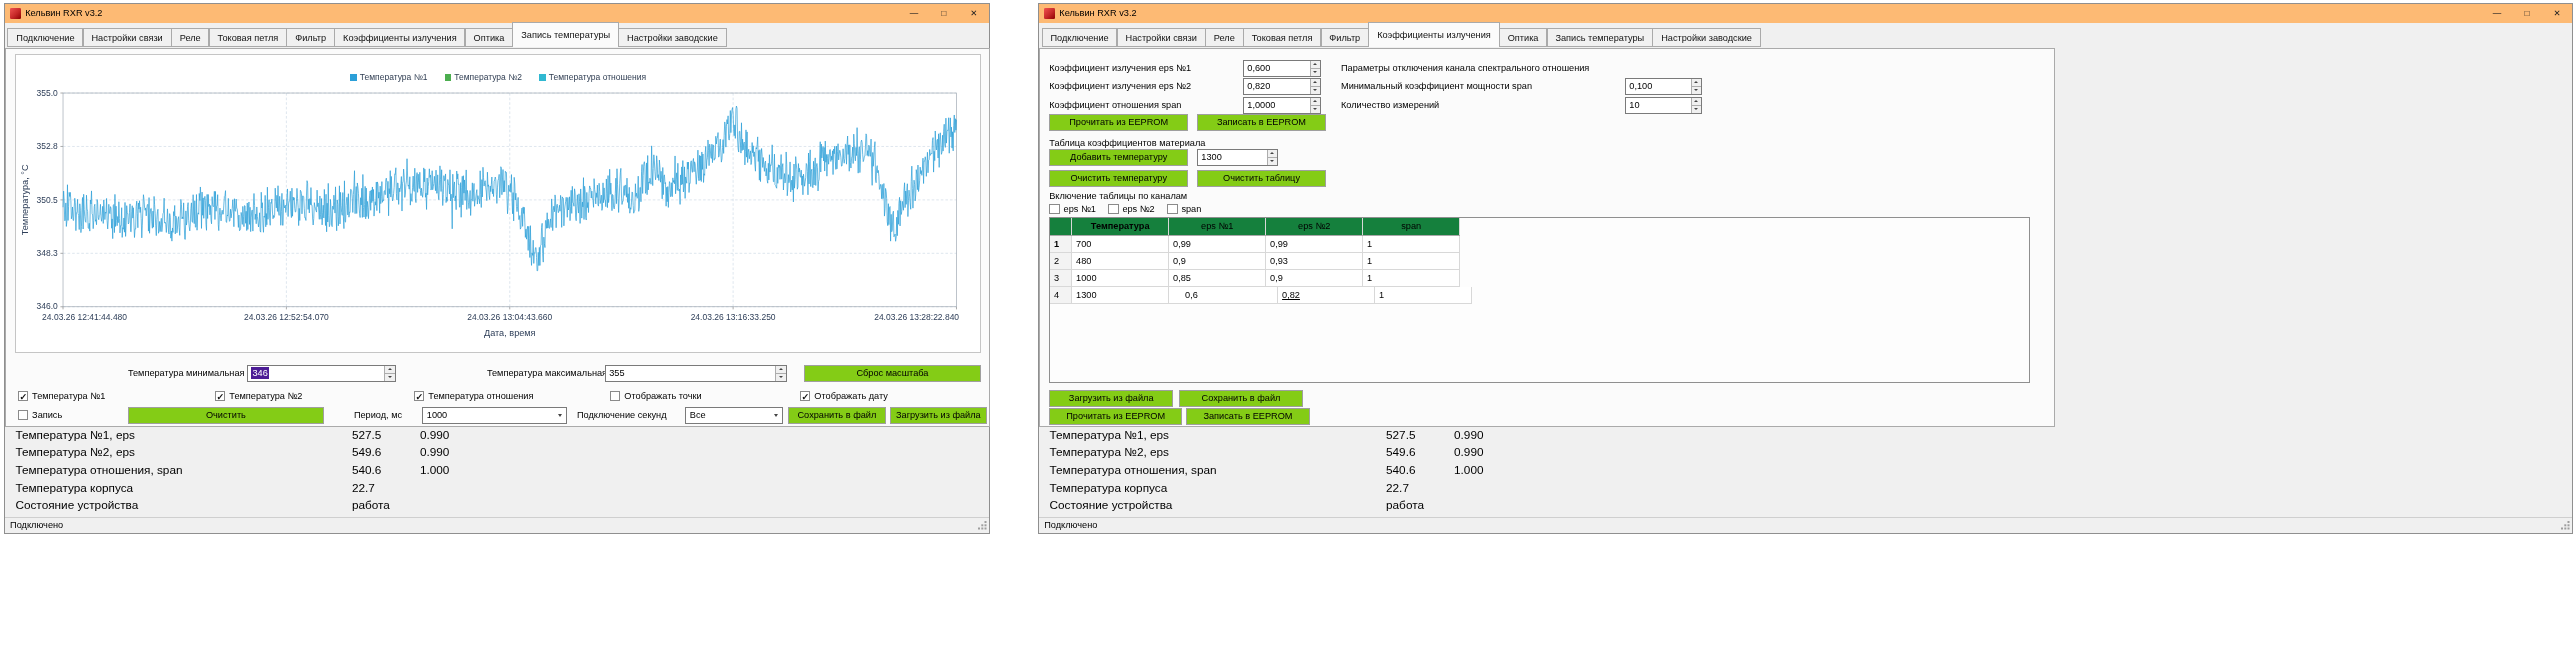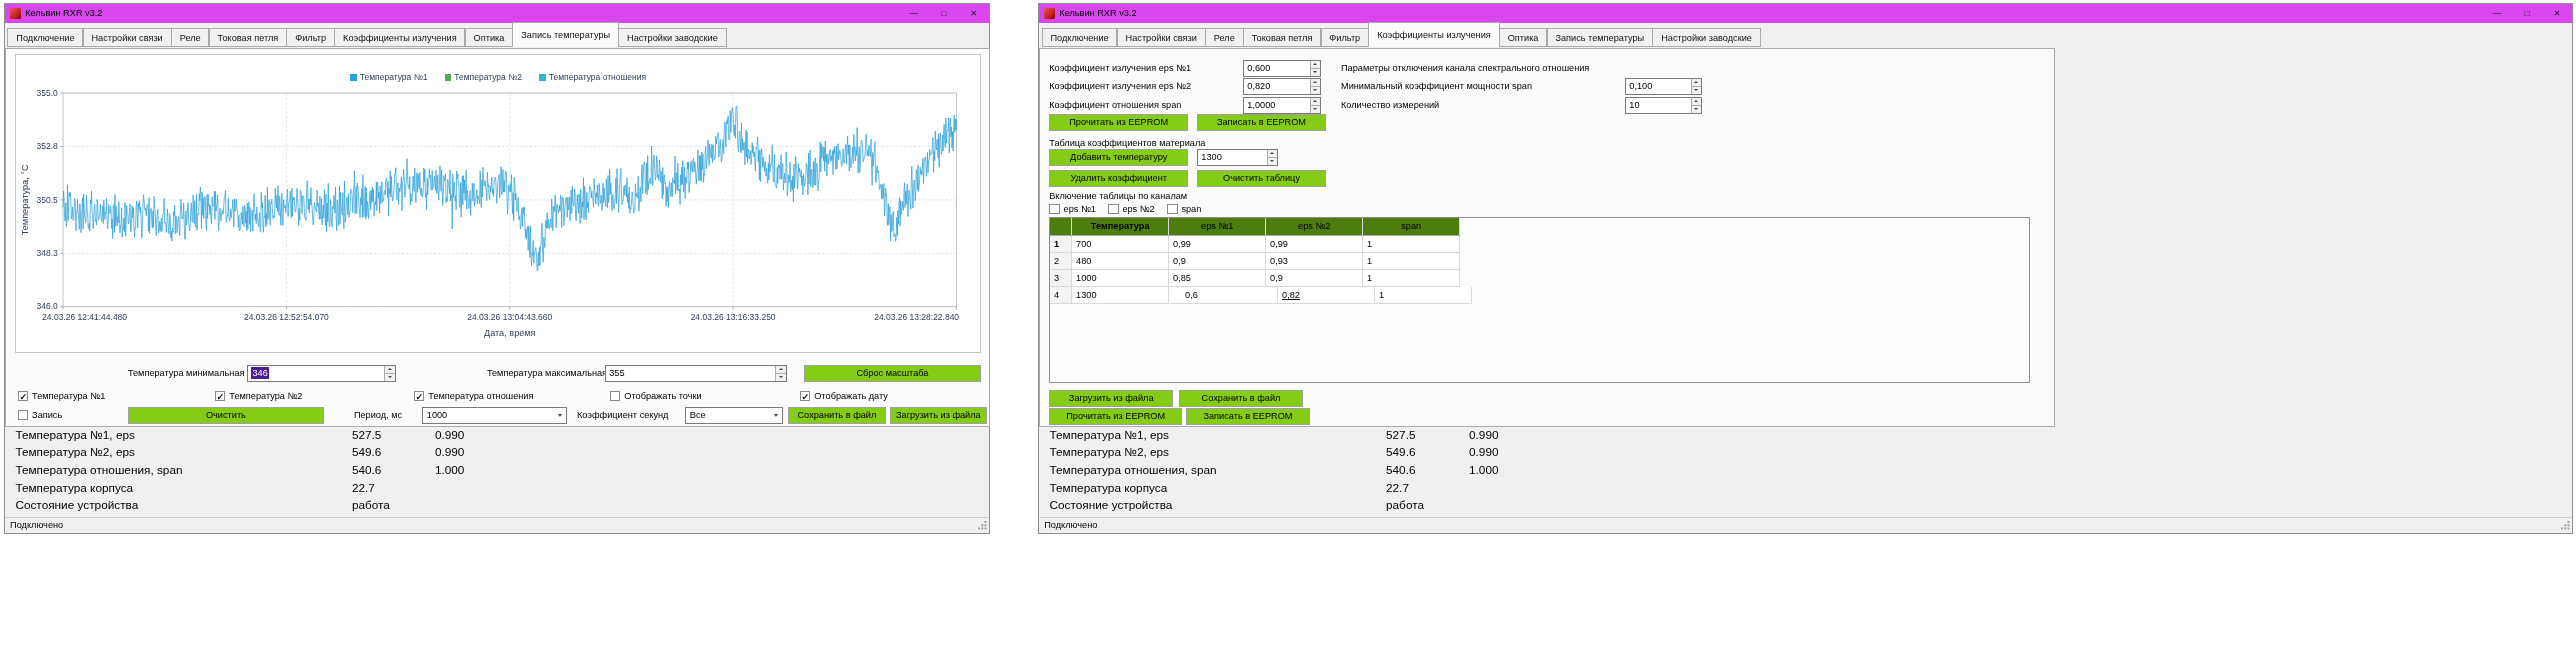--- a/index.html
+++ b/index.html
@@ -1,20 +1,20 @@
 <!DOCTYPE html>
 <html style="font-size:10.5px"><head>
 <meta charset="utf-8">
 <style>
   *{margin:0;padding:0;box-sizing:border-box}
   html,body{width:2576px;height:667px;background:#ffffff;font-family:"Liberation Sans",sans-serif;position:relative;overflow:hidden;color:#000}
   .window{position:absolute;top:2.6px;height:531px;background:#f0f0f0;border:0.7px solid #8f8f8f}
   #win-left{left:3.9px;width:986px}
   #win-right{left:1038px;width:1535px}
-  .titlebar{position:absolute;top:0;left:0;right:0;height:19.6px;background:#d946ef;display:flex;align-items:center}
+  .titlebar{position:absolute;top:0;left:0;right:0;height:19.6px;background:#fdba74;display:flex;align-items:center}
   .app-icon{width:10.5px;height:10.5px;margin:0 4.6px 0 5.2px;background:linear-gradient(135deg,#ef5350 0%,#c62828 55%,#8e0000 100%);border-radius:1.3px;flex:0 0 auto}
   .title{font-size:9.2px;white-space:nowrap}
   .winbtns{margin-left:auto;display:flex;height:100%}
   .wb{width:30px;height:100%;display:flex;align-items:center;justify-content:center;font-size:8.5px;color:#222}
   .tabstrip{position:absolute;top:19.6px;left:0;right:0;height:24px;display:flex;align-items:flex-end;padding-left:2.6px}
   .tab{height:19px;display:flex;align-items:center;padding:0 7.8px;font-size:9.2px;background:#f1f1f1;border:0.7px solid #aaaaaa;margin-right:-0.7px;white-space:nowrap;position:relative;color:#111}
   .tab.active{height:25px;background:#fbfbfb;border-bottom:none;z-index:3}
   .tabpage{position:absolute;left:0;top:44px;background:#fbfbfb;border:0.7px solid #aaaaaa}
   
   .chart{position:absolute;left:9.2px;top:5.2px;width:966px;height:299px;background:#ffffff;border:0.7px solid #c5c5c5}
@@ -39,29 +39,29 @@
   .combo .arrow{margin-left:auto;width:11.8px;align-self:stretch;display:flex;align-items:center;justify-content:center}
   .combo .arrow i{width:0;height:0;border:2.6px solid transparent;border-top:3.3px solid #444;margin-top:2.6px}
   .cb{position:absolute;display:flex;align-items:center;gap:3.9px;font-size:9.2px;height:13px;white-space:nowrap}
   .cbx{width:10.5px;height:10.5px;background:#fff;border:0.7px solid #8a8a8a;position:relative;flex:0 0 auto}
   .cbx.on::after{content:"✓";position:absolute;left:0.7px;top:-1.3px;font-size:9.2px;font-weight:bold;color:#111}
   
   .grid{position:absolute;background:#fdfdfd;border:0.7px solid #8f8f8f;font-size:9.2px;overflow:hidden}
   .g-row{display:flex;height:17px;width:max-content;background:#fff;border-bottom:0.7px solid #d8d8d8}
   .g-row.g-head{height:18.3px;background:#f3f3f3;border-bottom:0.7px solid #a8a8a8}
   .g-c{display:flex;align-items:center;padding:0 3.9px;border-right:0.7px solid #d8d8d8;flex:0 0 auto;overflow:hidden}
-  .g-hc{justify-content:center;background:#4d7c0f}
+  .g-hc{justify-content:center;background:#15803d}
   .g-rh{background:#f3f3f3}
   .g-bold{font-weight:bold}
   
   .readout{position:absolute;left:0;right:0;top:424px}
   .ro{position:relative;height:17.7px;font-size:11.8px}
   .ro-l{position:absolute;left:10.5px;white-space:nowrap}
   .ro-a{position:absolute;left:347px;white-space:nowrap}
-  .ro-b{position:absolute;left:430px;white-space:nowrap}
+  .ro-b{position:absolute;left:415px;white-space:nowrap}
   
   .statusbar{position:absolute;left:0;right:0;bottom:0;height:15.7px;background:#f0f0f0;border-top:0.7px solid #cfcfcf;display:flex;align-items:center;padding-left:5.2px;font-size:9.2px}
   .grip{position:absolute;right:2px;bottom:2px;width:9.2px;height:9.2px}
   .grip::before{content:"";position:absolute;left:0;top:0;width:2px;height:2px;background:transparent;
     box-shadow:6.5px 6.5px #9e9e9e,6.5px 3.3px #9e9e9e,3.3px 6.5px #9e9e9e,6.5px 0 #9e9e9e,3.3px 3.3px #9e9e9e,0 6.5px #9e9e9e}
 </style>
 </head>
 <body>
 
 <div class="window" id="win-left">
@@ -162,21 +162,21 @@
     <div class="btn" style="left:798px;top:316px;width:177px">Сброс масштаба</div>
 
     <div class="btn" style="left:122px;top:358px;width:196px">Очистить</div>
     <span class="lbl" style="left:348px;top:358px">Период, мс</span>
     <div class="combo" style="left:416px;top:358px;width:145px">
       <span>1000</span>
       <span class="arrow">
           <i></i>
         </span>
     </div>
-    <span class="lbl" style="left:571px;top:358px">Коэффициент секунд</span>
+    <span class="lbl" style="left:571px;top:358px">Подключение секунд</span>
     <div class="combo" style="left:679px;top:358px;width:98px">
       <span>Все</span>
       <span class="arrow">
           <i></i>
         </span>
     </div>
     <div class="btn" style="left:782px;top:358px;width:98px">Сохранить в файл</div>
     <div class="btn" style="left:884px;top:358px;width:97px">Загрузить из файла</div>
   <label class="cb" style="left: 11.8px; top: 341px;">
         <span class="cbx on"></span>
@@ -322,21 +322,21 @@
     <div class="spin" style="left:157px;top:100px;width:81px">
       <span class="spin-val">
           <span>1300</span>
         </span>
       <span class="spin-btns">
           <i class="su"></i>
           <i class="sd"></i>
         </span>
     </div>
 
-    <div class="btn" style="left:9.2px;top:121px;width:139px">Удалить коэффициент</div>
+    <div class="btn" style="left:9.2px;top:121px;width:139px">Очистить температуру</div>
     <div class="btn" style="left:157px;top:121px;width:129px">Очистить таблицу</div>
 
     <span class="lbl" style="left:9.2px;top:139px">Включение таблицы по каналам</span>
 
     <div class="grid" id="grid" style="left:9.2px;top:168px;width:981px;height:166px">
         <div class="g-row g-head">
           <span class="g-c g-hc" style="width: 22px;"></span>
           <span class="g-c g-hc g-bold" style="width: 97px;">Температура</span>
           <span class="g-c g-hc" style="width: 97px;">eps №1</span>
           <span class="g-c g-hc" style="width: 97px;">eps №2</span>

